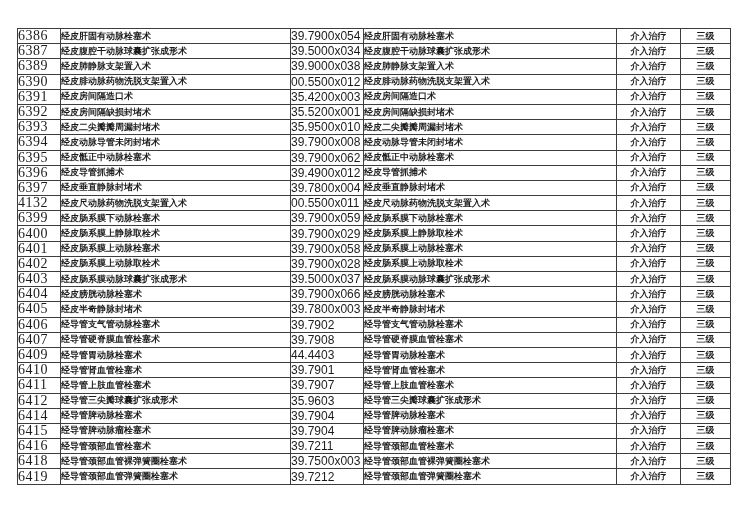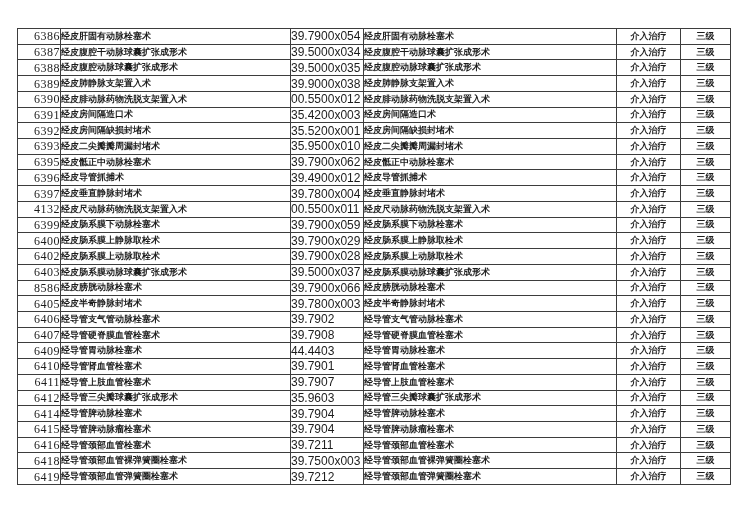--- a/index.html
+++ b/index.html
@@ -24,22 +24,22 @@
   table.proc td {
     border: 1px solid #3d3d3d;
     padding: 0;
     overflow: hidden;
     white-space: nowrap;
     color: #1c1c1c;
     vertical-align: middle;
     line-height: 1;
   }
   .c-no {
-    text-align: right;
-    font-size: 12px;
+    text-align: left;
+    font-size: 14px;
     font-family: "Liberation Serif", serif;
     letter-spacing: 0.5px;
   }
   .c-name {
     font-size: 9px;
     font-weight: 600;
     padding-left: 3px;
     font-family: "Liberation Serif", serif;
   }
   .c-code {
@@ -80,28 +80,20 @@
   </tr>
         <tr>
     <td class="c-no">6387</td>
     <td class="c-name">经皮腹腔干动脉球囊扩张成形术</td>
     <td class="c-code">39.5000x034</td>
     <td class="c-name">经皮腹腔干动脉球囊扩张成形术</td>
     <td class="c-cat">介入治疗</td>
     <td class="c-lvl">三级</td>
   </tr>
         <tr>
-    <td class="c-no">6388</td>
-    <td class="c-name">经皮腹腔动脉球囊扩张成形术</td>
-    <td class="c-code">39.5000x035</td>
-    <td class="c-name">经皮腹腔动脉球囊扩张成形术</td>
-    <td class="c-cat">介入治疗</td>
-    <td class="c-lvl">三级</td>
-  </tr>
-        <tr>
     <td class="c-no">6389</td>
     <td class="c-name">经皮肺静脉支架置入术</td>
     <td class="c-code">39.9000x038</td>
     <td class="c-name">经皮肺静脉支架置入术</td>
     <td class="c-cat">介入治疗</td>
     <td class="c-lvl">三级</td>
   </tr>
         <tr>
     <td class="c-no">6390</td>
     <td class="c-name">经皮腓动脉药物洗脱支架置入术</td>
@@ -128,20 +120,28 @@
   </tr>
         <tr>
     <td class="c-no">6393</td>
     <td class="c-name">经皮二尖瓣瓣周漏封堵术</td>
     <td class="c-code">35.9500x010</td>
     <td class="c-name">经皮二尖瓣瓣周漏封堵术</td>
     <td class="c-cat">介入治疗</td>
     <td class="c-lvl">三级</td>
   </tr>
         <tr>
+    <td class="c-no">6394</td>
+    <td class="c-name">经皮动脉导管未闭封堵术</td>
+    <td class="c-code">39.7900x008</td>
+    <td class="c-name">经皮动脉导管未闭封堵术</td>
+    <td class="c-cat">介入治疗</td>
+    <td class="c-lvl">三级</td>
+  </tr>
+        <tr>
     <td class="c-no">6395</td>
     <td class="c-name">经皮骶正中动脉栓塞术</td>
     <td class="c-code">39.7900x062</td>
     <td class="c-name">经皮骶正中动脉栓塞术</td>
     <td class="c-cat">介入治疗</td>
     <td class="c-lvl">三级</td>
   </tr>
         <tr>
     <td class="c-no">6396</td>
     <td class="c-name">经皮导管抓捕术</td>
@@ -176,37 +176,45 @@
   </tr>
         <tr>
     <td class="c-no">6400</td>
     <td class="c-name">经皮肠系膜上静脉取栓术</td>
     <td class="c-code">39.7900x029</td>
     <td class="c-name">经皮肠系膜上静脉取栓术</td>
     <td class="c-cat">介入治疗</td>
     <td class="c-lvl">三级</td>
   </tr>
         <tr>
+    <td class="c-no">6401</td>
+    <td class="c-name">经皮肠系膜上动脉栓塞术</td>
+    <td class="c-code">39.7900x058</td>
+    <td class="c-name">经皮肠系膜上动脉栓塞术</td>
+    <td class="c-cat">介入治疗</td>
+    <td class="c-lvl">三级</td>
+  </tr>
+        <tr>
     <td class="c-no">6402</td>
     <td class="c-name">经皮肠系膜上动脉取栓术</td>
     <td class="c-code">39.7900x028</td>
     <td class="c-name">经皮肠系膜上动脉取栓术</td>
     <td class="c-cat">介入治疗</td>
     <td class="c-lvl">三级</td>
   </tr>
         <tr>
     <td class="c-no">6403</td>
     <td class="c-name">经皮肠系膜动脉球囊扩张成形术</td>
     <td class="c-code">39.5000x037</td>
     <td class="c-name">经皮肠系膜动脉球囊扩张成形术</td>
     <td class="c-cat">介入治疗</td>
     <td class="c-lvl">三级</td>
   </tr>
         <tr>
-    <td class="c-no">8586</td>
+    <td class="c-no">6404</td>
     <td class="c-name">经皮膀胱动脉栓塞术</td>
     <td class="c-code">39.7900x066</td>
     <td class="c-name">经皮膀胱动脉栓塞术</td>
     <td class="c-cat">介入治疗</td>
     <td class="c-lvl">三级</td>
   </tr>
         <tr>
     <td class="c-no">6405</td>
     <td class="c-name">经皮半奇静脉封堵术</td>
     <td class="c-code">39.7800x003</td>

